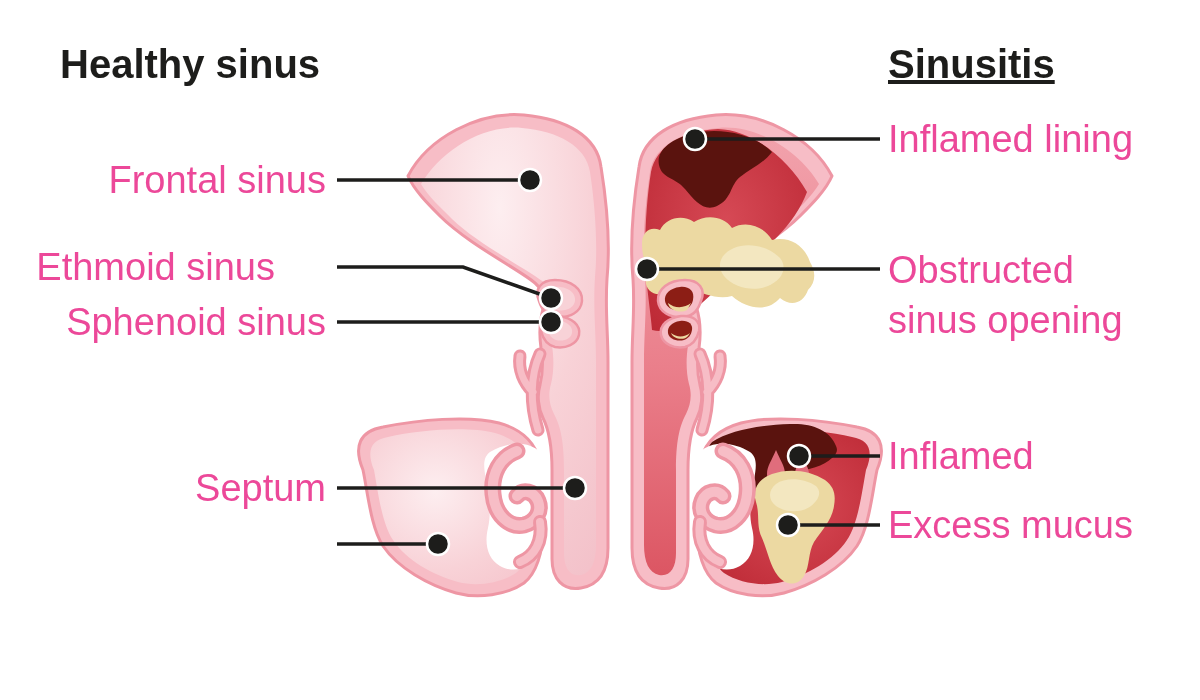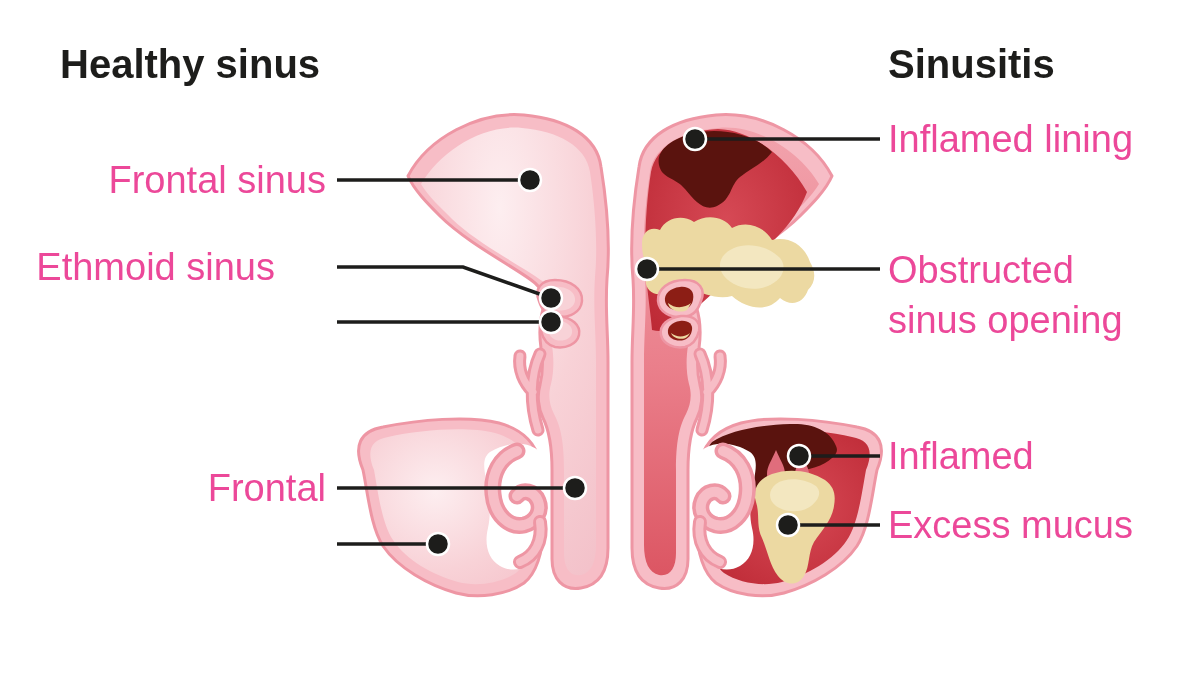--- a/index.html
+++ b/index.html
@@ -252,23 +252,24 @@
       <circle cx="575" cy="488" r="11"></circle>
       <circle cx="438" cy="544" r="11"></circle>
       <circle cx="695" cy="139" r="11"></circle>
       <circle cx="647" cy="269" r="11"></circle>
       <circle cx="799" cy="456" r="11"></circle>
       <circle cx="788" cy="525" r="11"></circle>
     </g>
   </svg>
 
   <div class="title" style="left:60px;top:40px;">Healthy sinus</div>
-  <div class="title" style="left:888px;top:40px;">Sinusitis</div>
+  <div class="title" style="left:888px;top:40px;text-decoration:underline;">Sinusitis</div>
 
   <div class="lbl right-align" style="right:874px;top:157px;width:300px;">Frontal sinus</div>
   <div class="lbl right-align" style="right:925px;top:244px;width:300px;">Ethmoid sinus</div>
-  <div class="lbl right-align" style="right:874px;top:465px;width:300px;">Frontal</div>
+  <div class="lbl right-align" style="right:874px;top:299px;width:310px;">Sphenoid sinus</div>
+  <div class="lbl right-align" style="right:874px;top:465px;width:300px;">Septum</div>
 
   <div class="lbl" style="left:888px;top:116px;width:300px;">Inflamed lining</div>
   <div class="lbl" style="left:888px;top:245px;width:280px;line-height:50px;">Obstructed sinus opening</div>
   <div class="lbl" style="left:888px;top:433px;width:300px;">Inflamed</div>
   <div class="lbl" style="left:888px;top:502px;width:300px;">Excess mucus</div>
 </div>
 
 </body></html>

